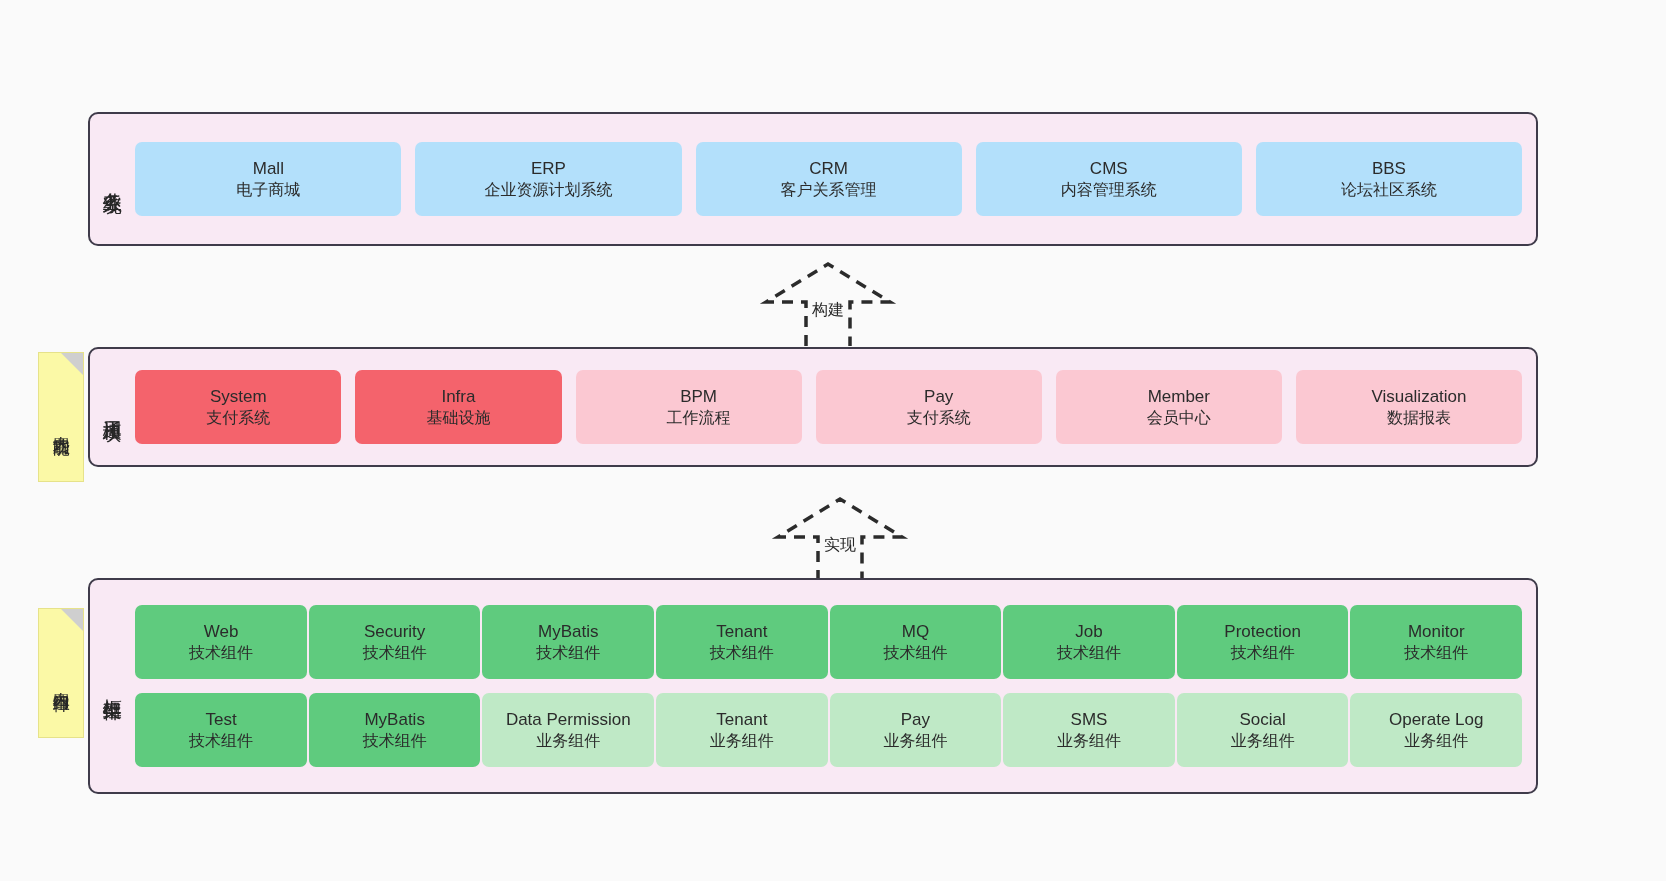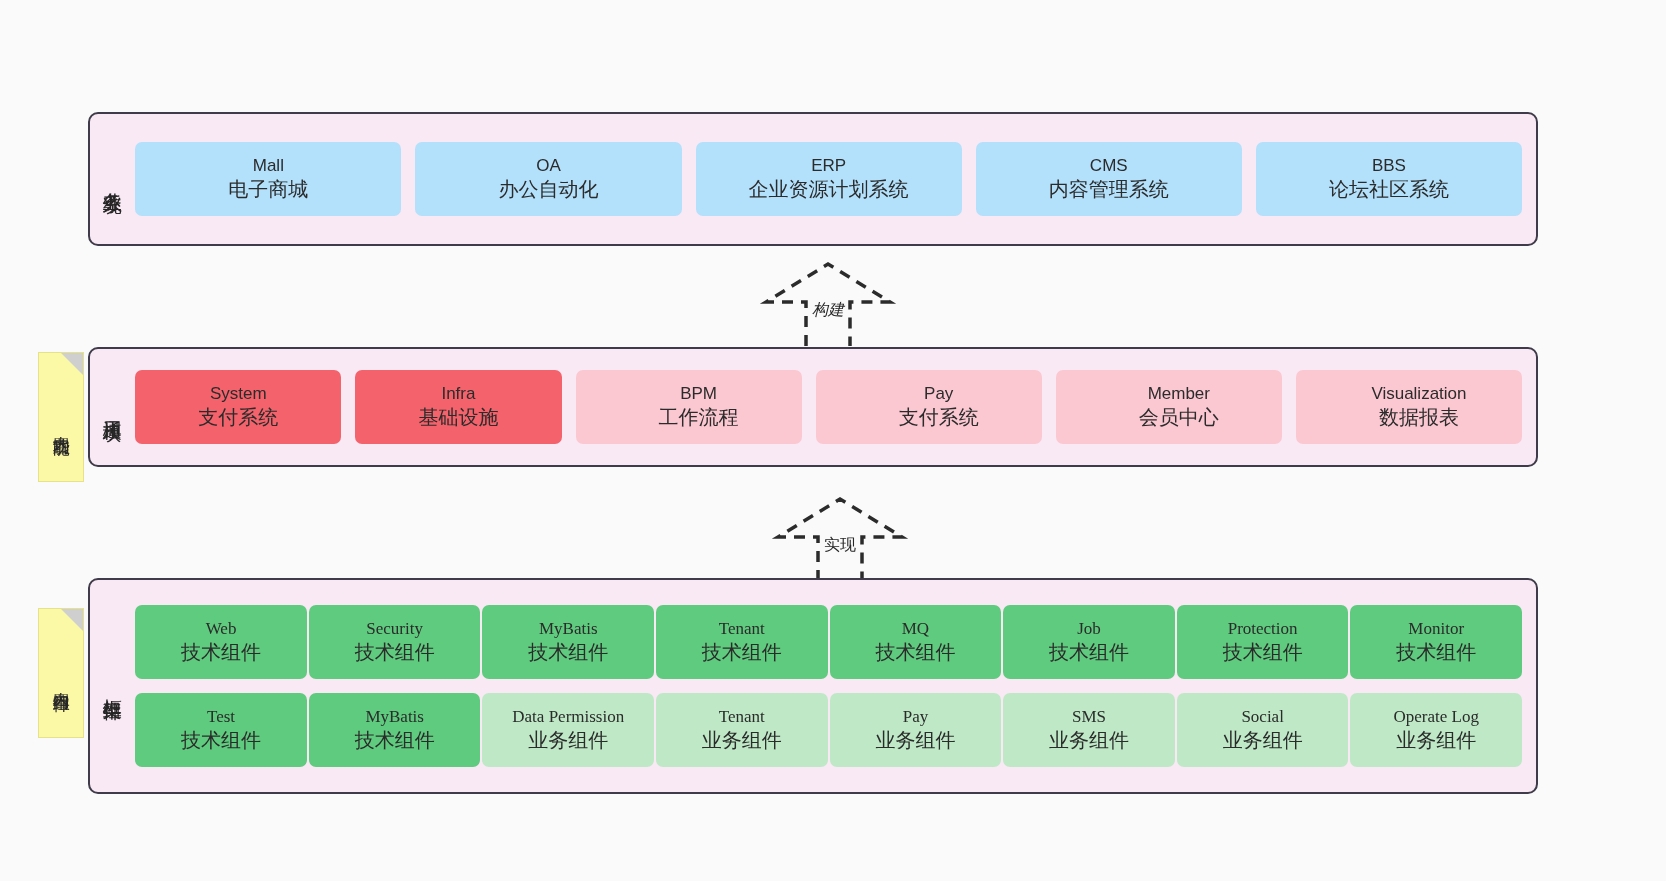--- a/index.html
+++ b/index.html
@@ -59,39 +59,38 @@
     flex-direction: column;
     justify-content: center;
     gap: 14px;
   }
   .card-row {
     display: flex;
     align-items: center;
     justify-content: space-between;
     width: 100%;
     gap: 2px;
-    font-family: Liberation Serif, serif;
   }
 
   .card {
     flex: 1 1 0;
     border-radius: 7px;
     min-height: 74px;
     display: flex;
     flex-direction: column;
     align-items: center;
     justify-content: center;
     text-align: center;
     color: #2b2b2b;
     line-height: 1.22;
     padding: 6px 4px;
     box-sizing: border-box;
   }
   .card .t1 { font-size: 17px; }
-  .card .t2 { font-size: 20px; }
+  .card .t2 { font-size: 16px; }
 
   .card.blue    { background: #b3e0fb; }
   .card.red     { background: #f4636c; }
   .card.pink    { background: #fbc8d2; padding-left: 24px; }
   .card.green   { background: #5fcb7e; }
   .card.lgreen  { background: #bfe9c6; }
 
   
   .sticky {
     position: absolute;
@@ -142,49 +141,49 @@
 
   <div class="layer" style="left:88px; top:112px; width:1450px; height:134px;">
     <div class="layer-label">业务系统</div>
     <div class="cards">
 
       <div class="card blue">
         <div class="t1">Mall</div>
         <div class="t2">电子商城</div>
       </div>
 
-      <div class="card blue">
-        <div class="t1">OA</div>
-        <div class="t2">办公自动化</div>
-      </div>
 
       <div class="card blue">
         <div class="t1">ERP</div>
         <div class="t2">企业资源计划系统</div>
       </div>
 
+      <div class="card blue">
+        <div class="t1">CRM</div>
+        <div class="t2">客户关系管理</div>
+      </div>
 
       <div class="card blue">
         <div class="t1">CMS</div>
         <div class="t2">内容管理系统</div>
       </div>
 
       <div class="card blue">
         <div class="t1">BBS</div>
         <div class="t2">论坛社区系统</div>
       </div>
 
     </div>
   </div>
 
   <div class="connector" style="left:758px; top:262px; width:140px; height:84px;">
     <svg width="140" height="84" viewBox="0 0 140 84" aria-hidden="true">
       <path d="M 48 84 L 48 40 L 8 40 L 70 2 L 132 40 L 92 40 L 92 84" fill="none" stroke="#2b2b2b" stroke-width="3.5" stroke-dasharray="11 8" stroke-linecap="butt" stroke-linejoin="miter"></path>
     </svg>
-    <div class="clabel" style="top:38px;font-style:italic;">构建</div>
+    <div class="clabel" style="top:38px;">构建</div>
   </div>
 
   <div class="sticky" style="left:38px; top:352px; width:46px; height:130px;">
     <span class="fold"></span>
     <span>内置功能</span>
   </div>
 
   <div class="layer" style="left:88px; top:347px; width:1450px; height:120px;">
     <div class="layer-label">通用模块</div>
     <div class="cards">

